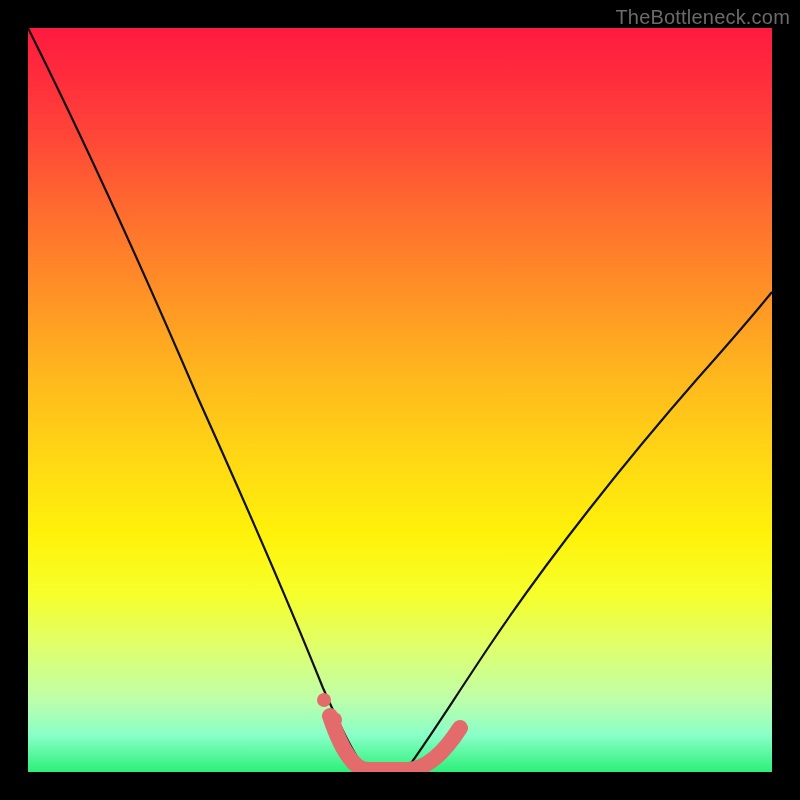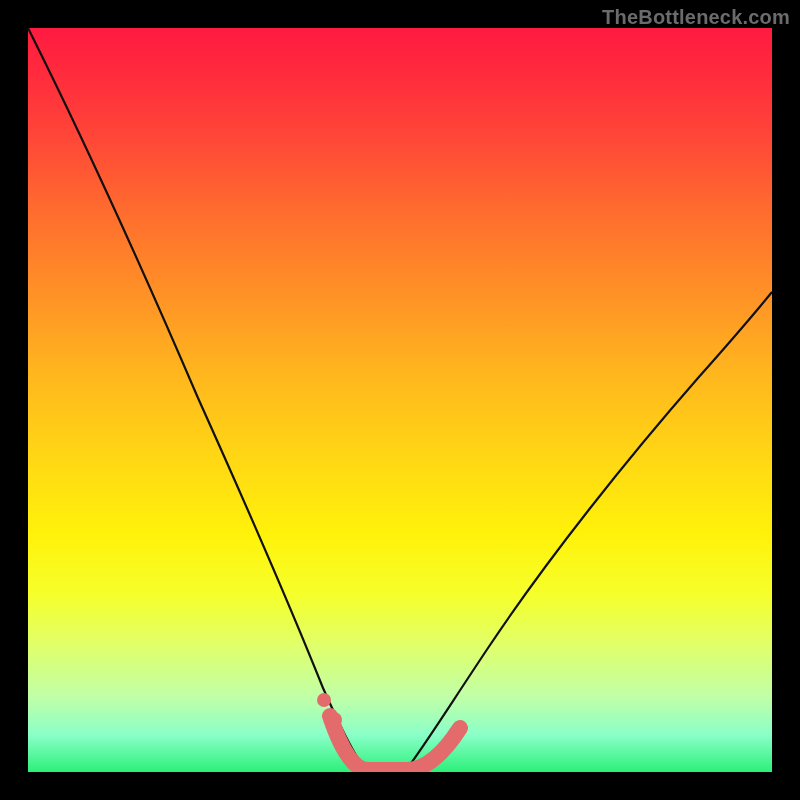--- a/index.html
+++ b/index.html
@@ -44,21 +44,21 @@
       #8affc8 95%,
       #2cf07a 100%
     );
   }
   .watermark {
     position: absolute;
     top: 6px;
     right: 10px;
     color: #6b6b6b;
     font-size: 20px;
-    font-weight: 700;
+    font-weight: 400;
     letter-spacing: 0.2px;
     user-select: none;
     z-index: 5;
   }
   svg.curves {
     position: absolute;
     inset: 0;
     z-index: 3;
   }
   

